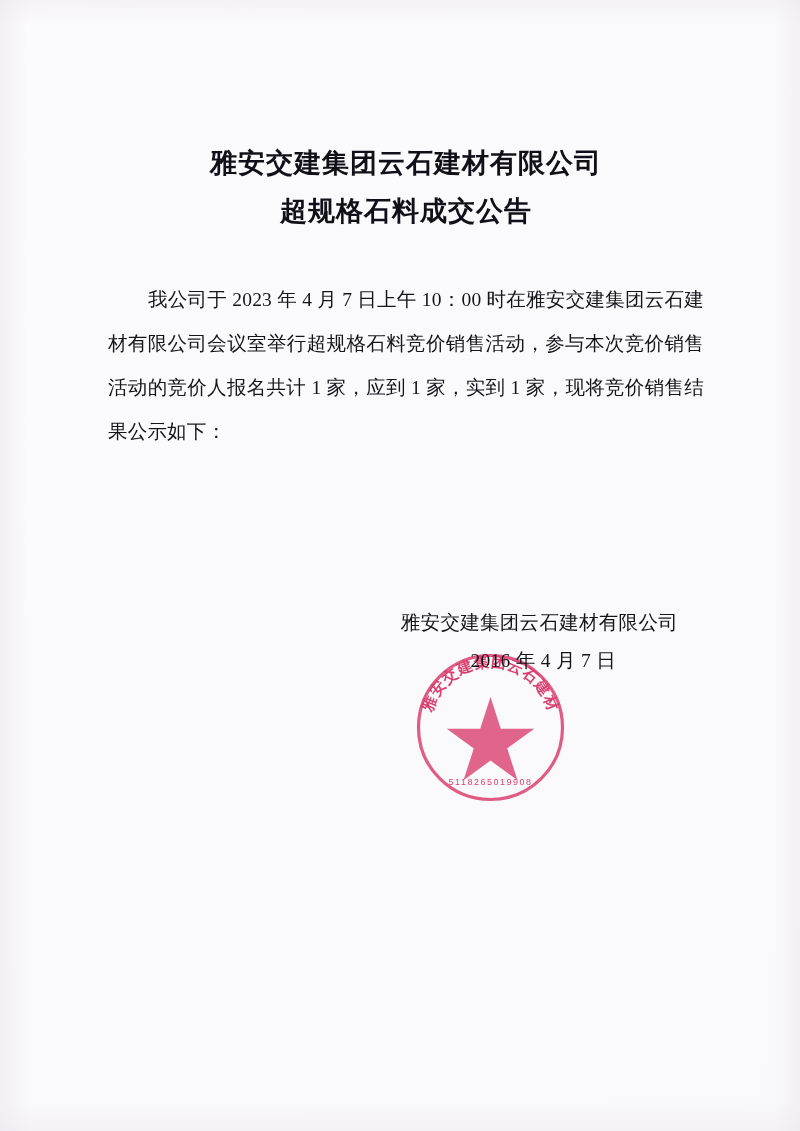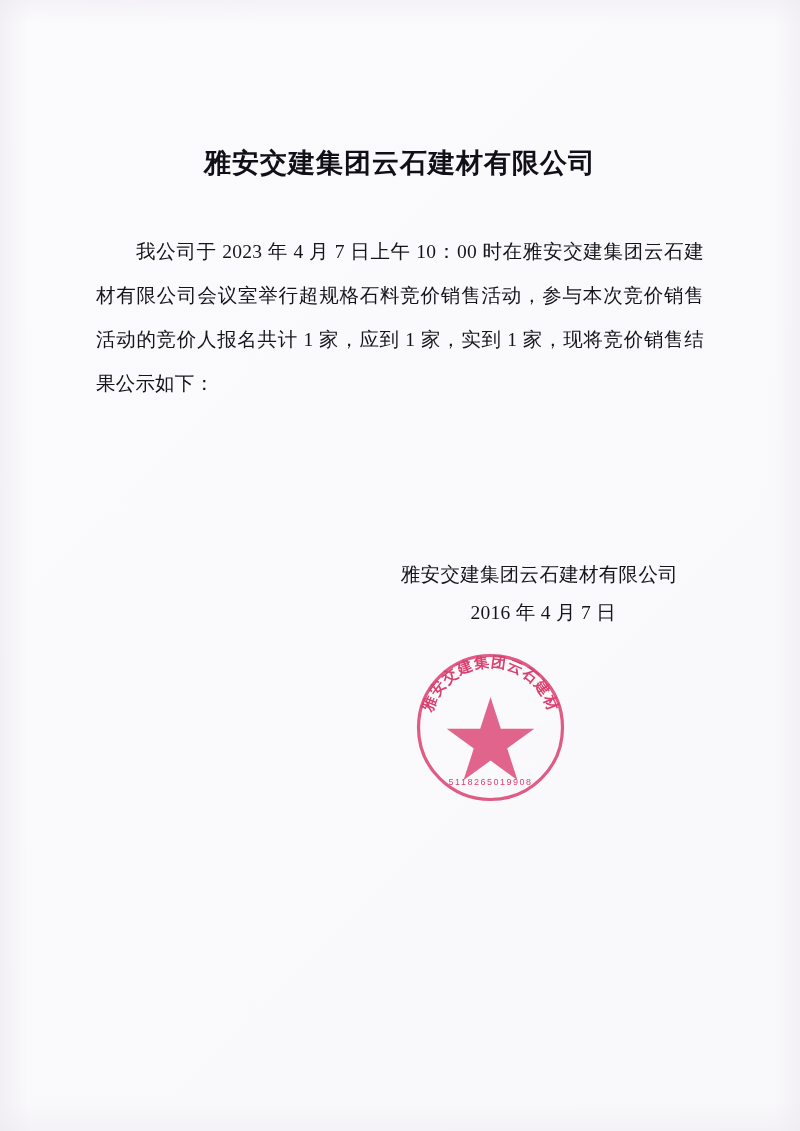--- a/index.html
+++ b/index.html
@@ -15,20 +15,21 @@
     overflow: hidden;
   }
   .page {
     position: absolute;
     left: 0;
     top: 0;
     width: 800px;
     height: 1131px;
     background: linear-gradient(135deg, #fbfafc 0%, #faf9fb 40%, #f9f8fa 100%);
     box-sizing: border-box;
+    padding-left: 12px;
   }
   
   .page::before {
     content: "";
     position: absolute;
     left: 0; top: 0; right: 0; bottom: 0;
     background:
       linear-gradient(to right, rgba(235,232,240,0.55) 0px, rgba(255,255,255,0) 28px),
       linear-gradient(to left, rgba(235,232,240,0.5) 0px, rgba(255,255,255,0) 26px),
       linear-gradient(to bottom, rgba(236,233,241,0.45) 0px, rgba(255,255,255,0) 24px),
@@ -121,20 +122,21 @@
   }
 </style>
 </head>
 <body>
 
 <div class="page">
 
   <div class="content">
 
     <div class="title title-line1">雅安交建集团云石建材有限公司</div>
+    <div class="title title-line2">超规格石料成交公告</div>
 
     <div class="body-block">
       <div class="para indent">我公司于 2023 年 4 月 7 日上午 10：00 时在雅安交建集团云石建材有限公司会议室举行超规格石料竞价销售活动，参与本次竞价销售活动的竞价人报名共计 1 家，应到 1 家，实到 1 家，现将竞价销售结果公示如下：</div>
 
     </div>
 
     <div class="signature">
       <div class="sig-line">雅安交建集团云石建材有限公司</div>
       <div class="sig-line sig-date">2016 年 4 月 7 日</div>
     </div>

